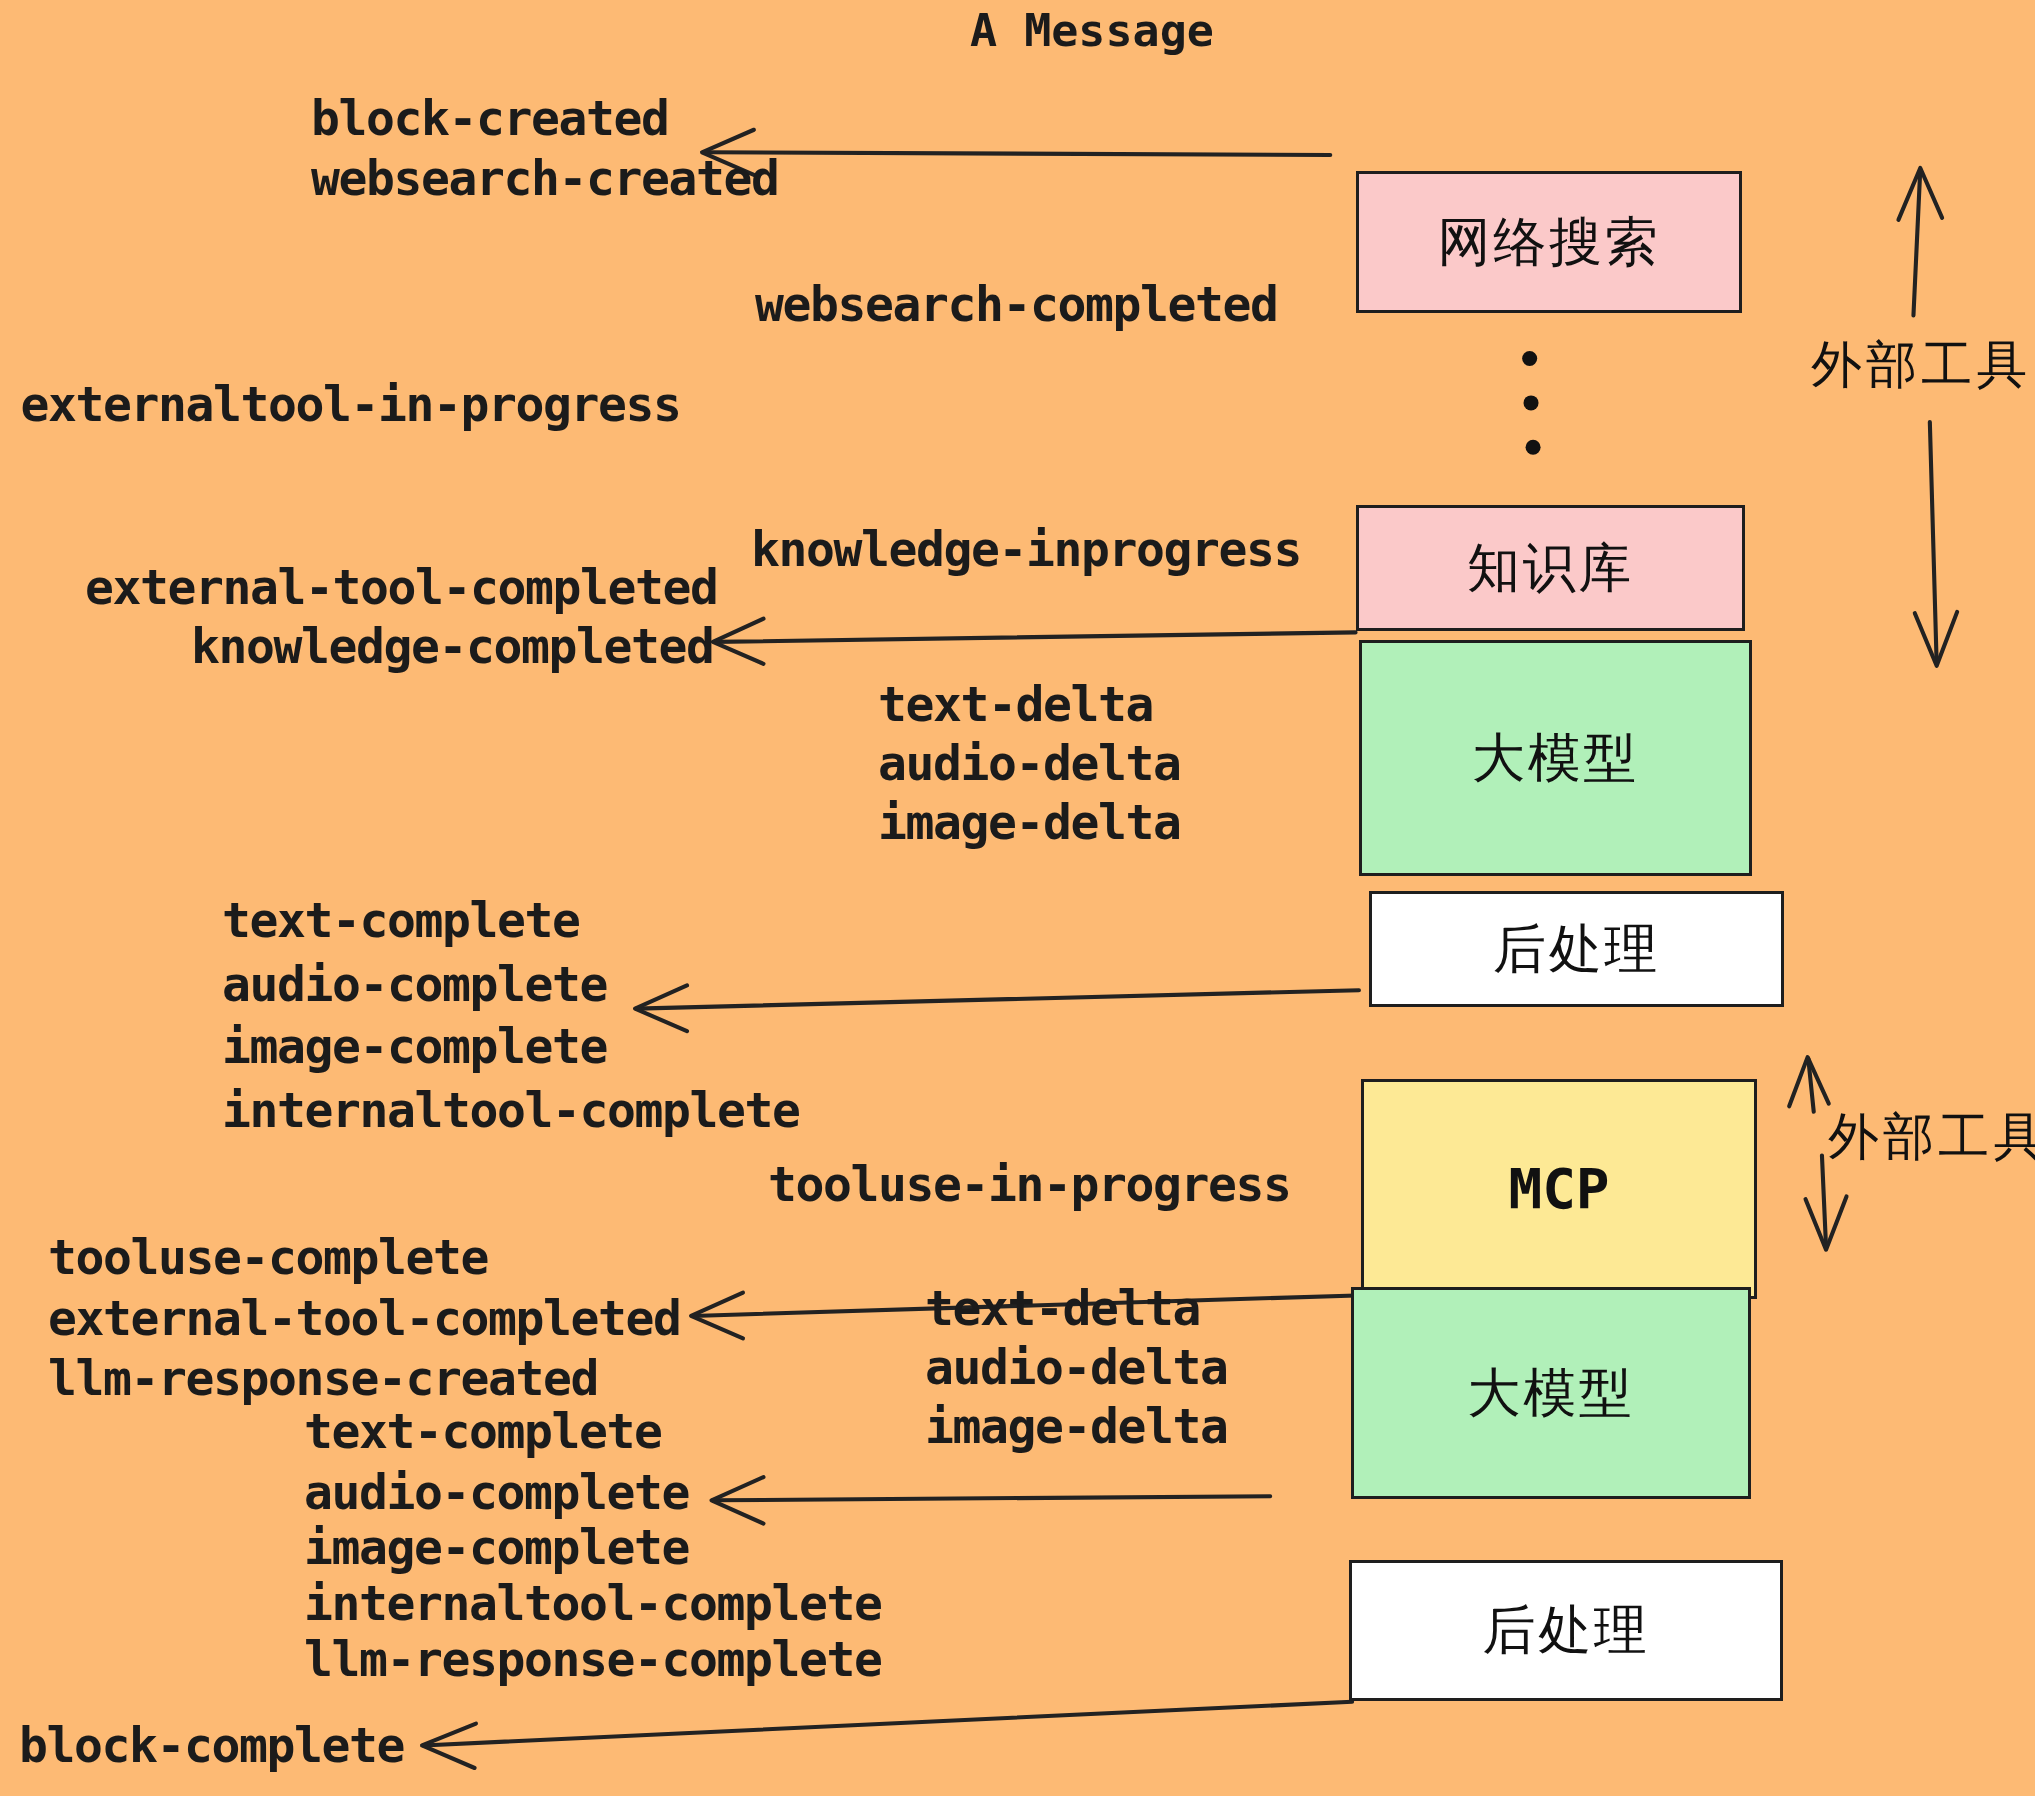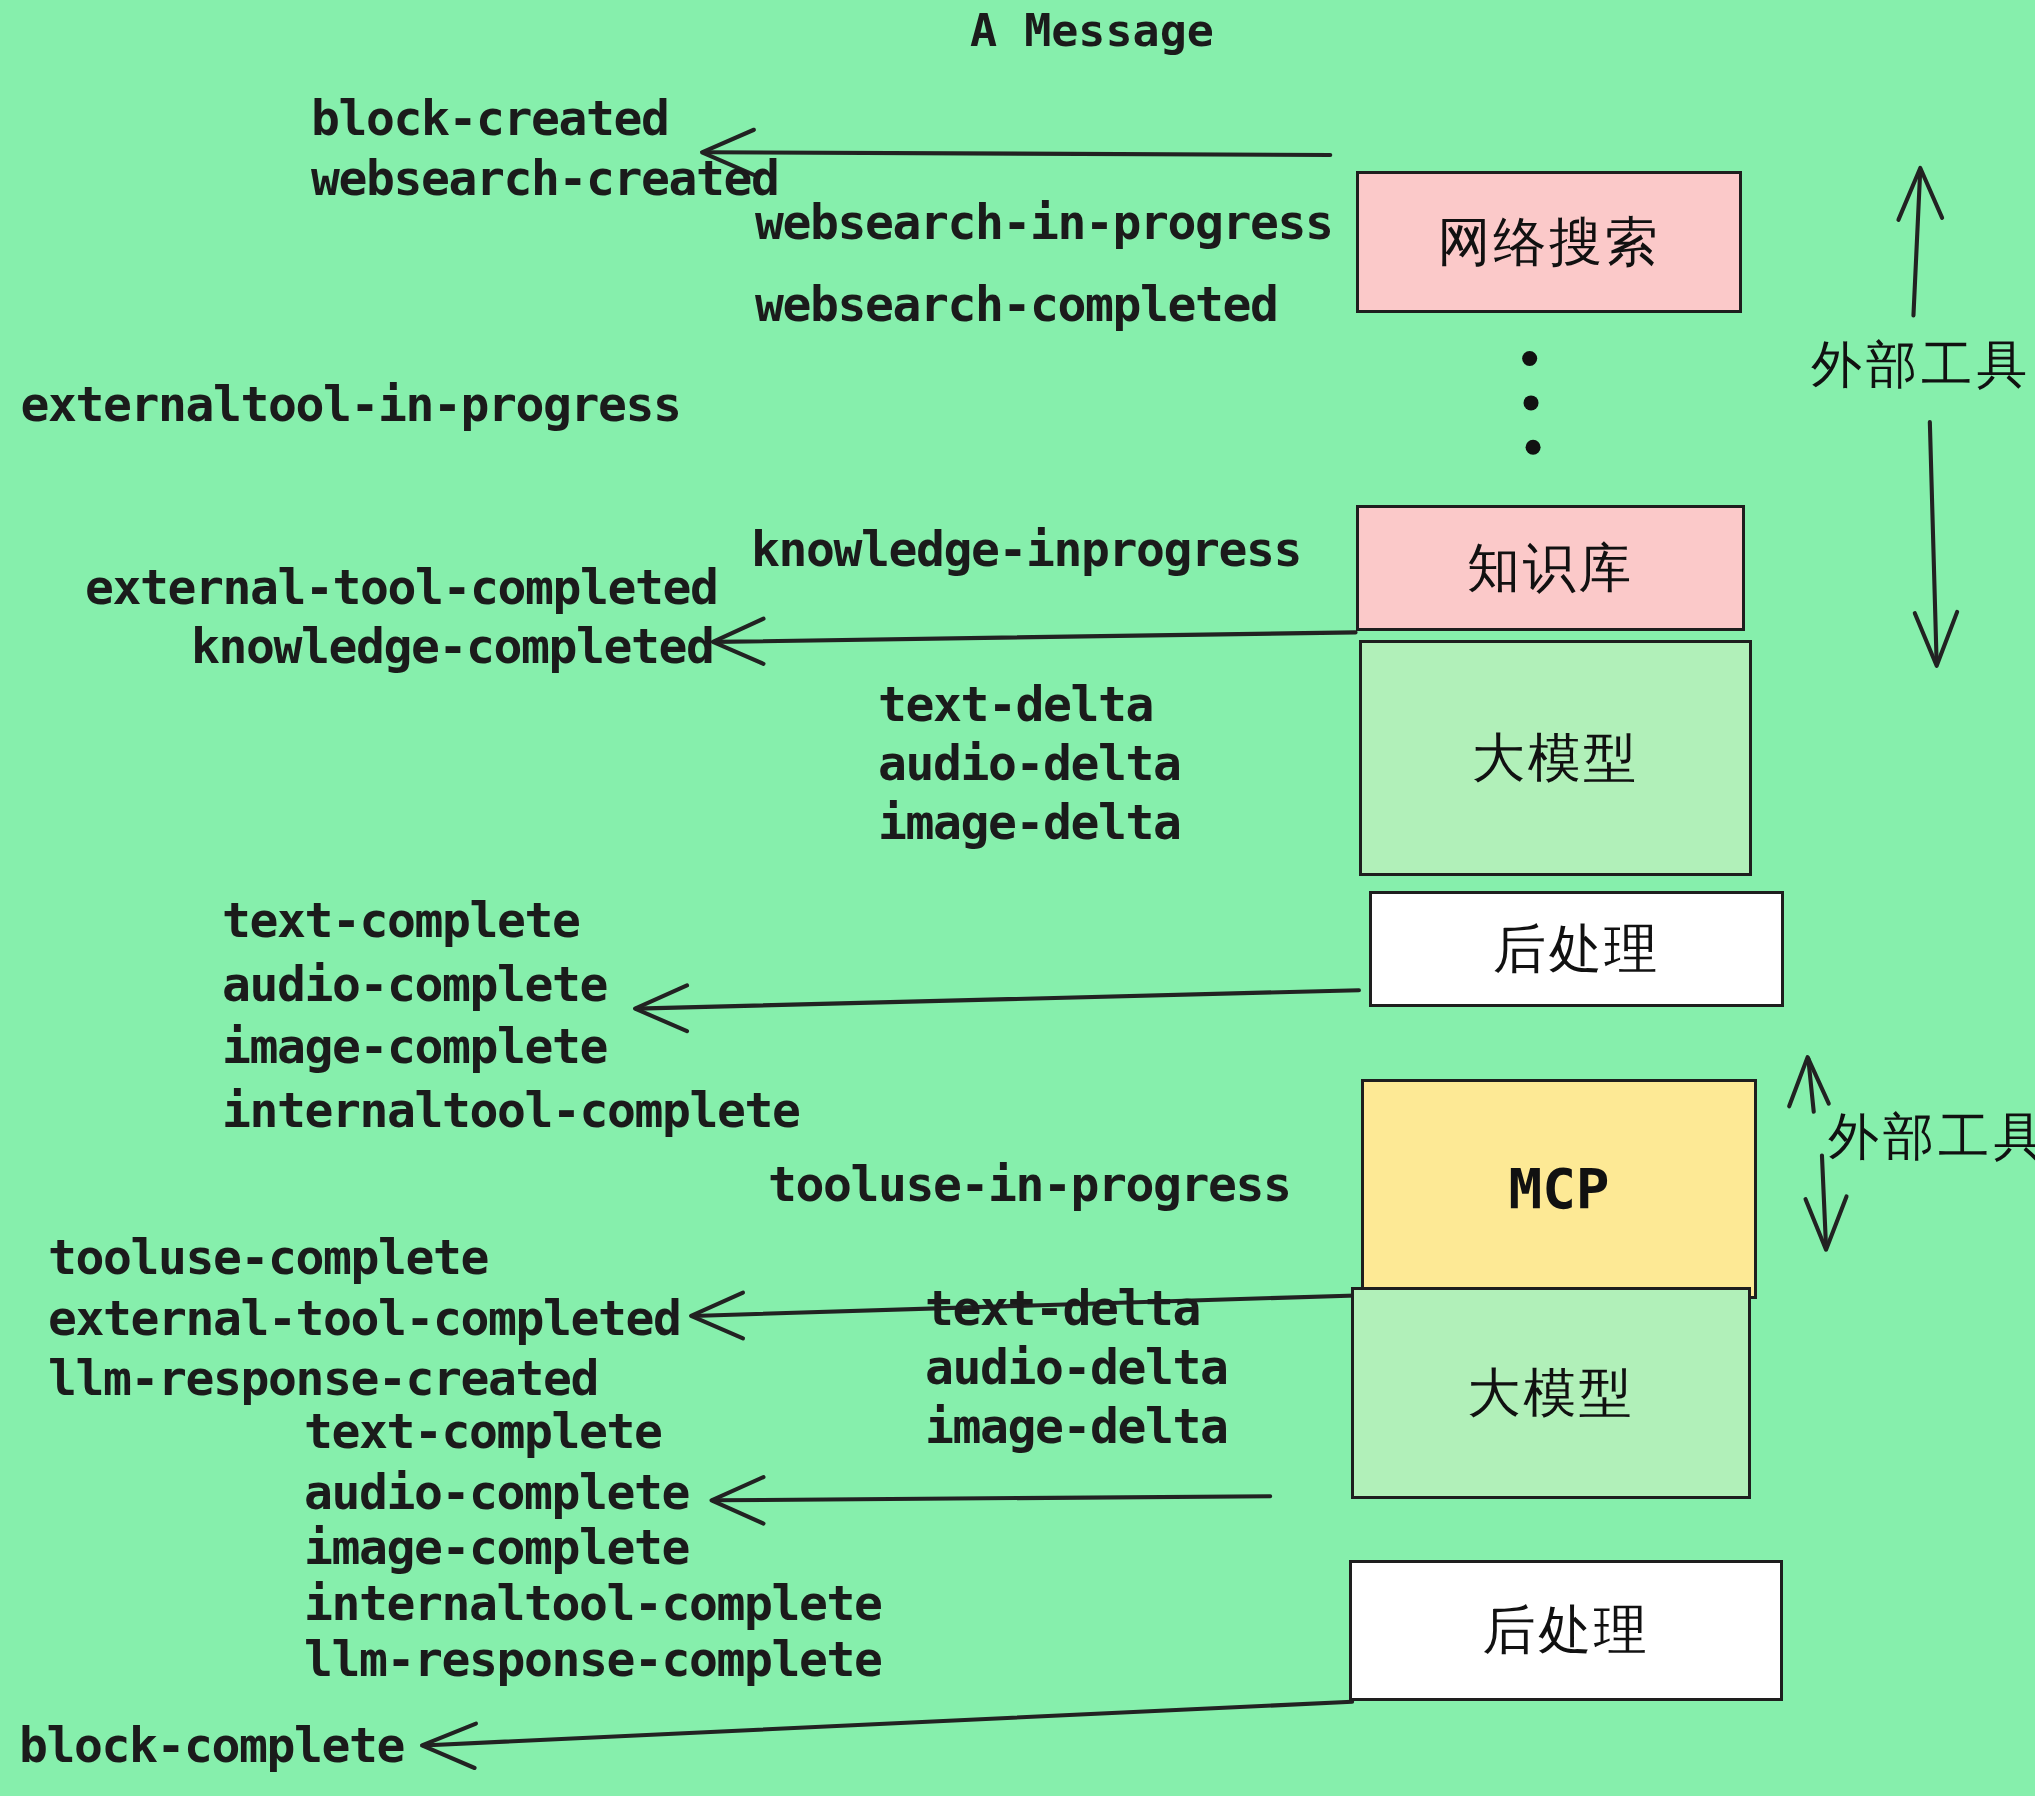--- a/index.html
+++ b/index.html
@@ -1,17 +1,17 @@
 <!DOCTYPE html>
 <html style="font-size:11px"><head>
 <meta charset="utf-8">
 <style>
   html,body { margin:0; padding:0; background:#ffffff; }
   .canvas {
-    position:relative; width:2035px; height:1796px; background:#86efac;
+    position:relative; width:2035px; height:1796px; background:#fdba74;
     font-family:"DejaVu Sans Mono","Liberation Mono",monospace; overflow:hidden;
   }
   .ev {
     position:absolute; font-size:48px; font-weight:bold; color:#1b1b1b;
     white-space:nowrap; letter-spacing:-1.4px; line-height:1;
   }
   .title {
     position:absolute; font-size:45px; font-weight:bold; color:#1b1b1b;
     white-space:nowrap; line-height:1;
   }
@@ -85,21 +85,20 @@
       <circle cx="2240" cy="525" r="11"></circle>
       <circle cx="2242" cy="590" r="11"></circle>
       <circle cx="2245" cy="655" r="11"></circle>
     </g>
   </svg>
 
   <div class="title" style="left:970px; top:8.2px">A Message</div>
 
   <div class="ev" style="left:311px;  top:94px">block-created</div>
   <div class="ev" style="left:311px;  top:154px">websearch-created</div>
-  <div class="ev" style="left:755px; top:198px">websearch-in-progress</div>
   <div class="ev" style="left:755px; top:280px">websearch-completed</div>
   <div class="ev" style="left:20.5px;   top:380px">externaltool-in-progress</div>
   <div class="ev" style="left:751px; top:525px">knowledge-inprogress</div>
   <div class="ev" style="left:85px;  top:563px">external-tool-completed</div>
   <div class="ev" style="left:191px;  top:622px">knowledge-completed</div>
   <div class="ev" style="left:878px; top:680px">text-delta</div>
   <div class="ev" style="left:878px; top:739px">audio-delta</div>
   <div class="ev" style="left:878px; top:798px">image-delta</div>
   <div class="ev" style="left:222px;  top:896px">text-complete</div>
   <div class="ev" style="left:222px;  top:960px">audio-complete</div>

